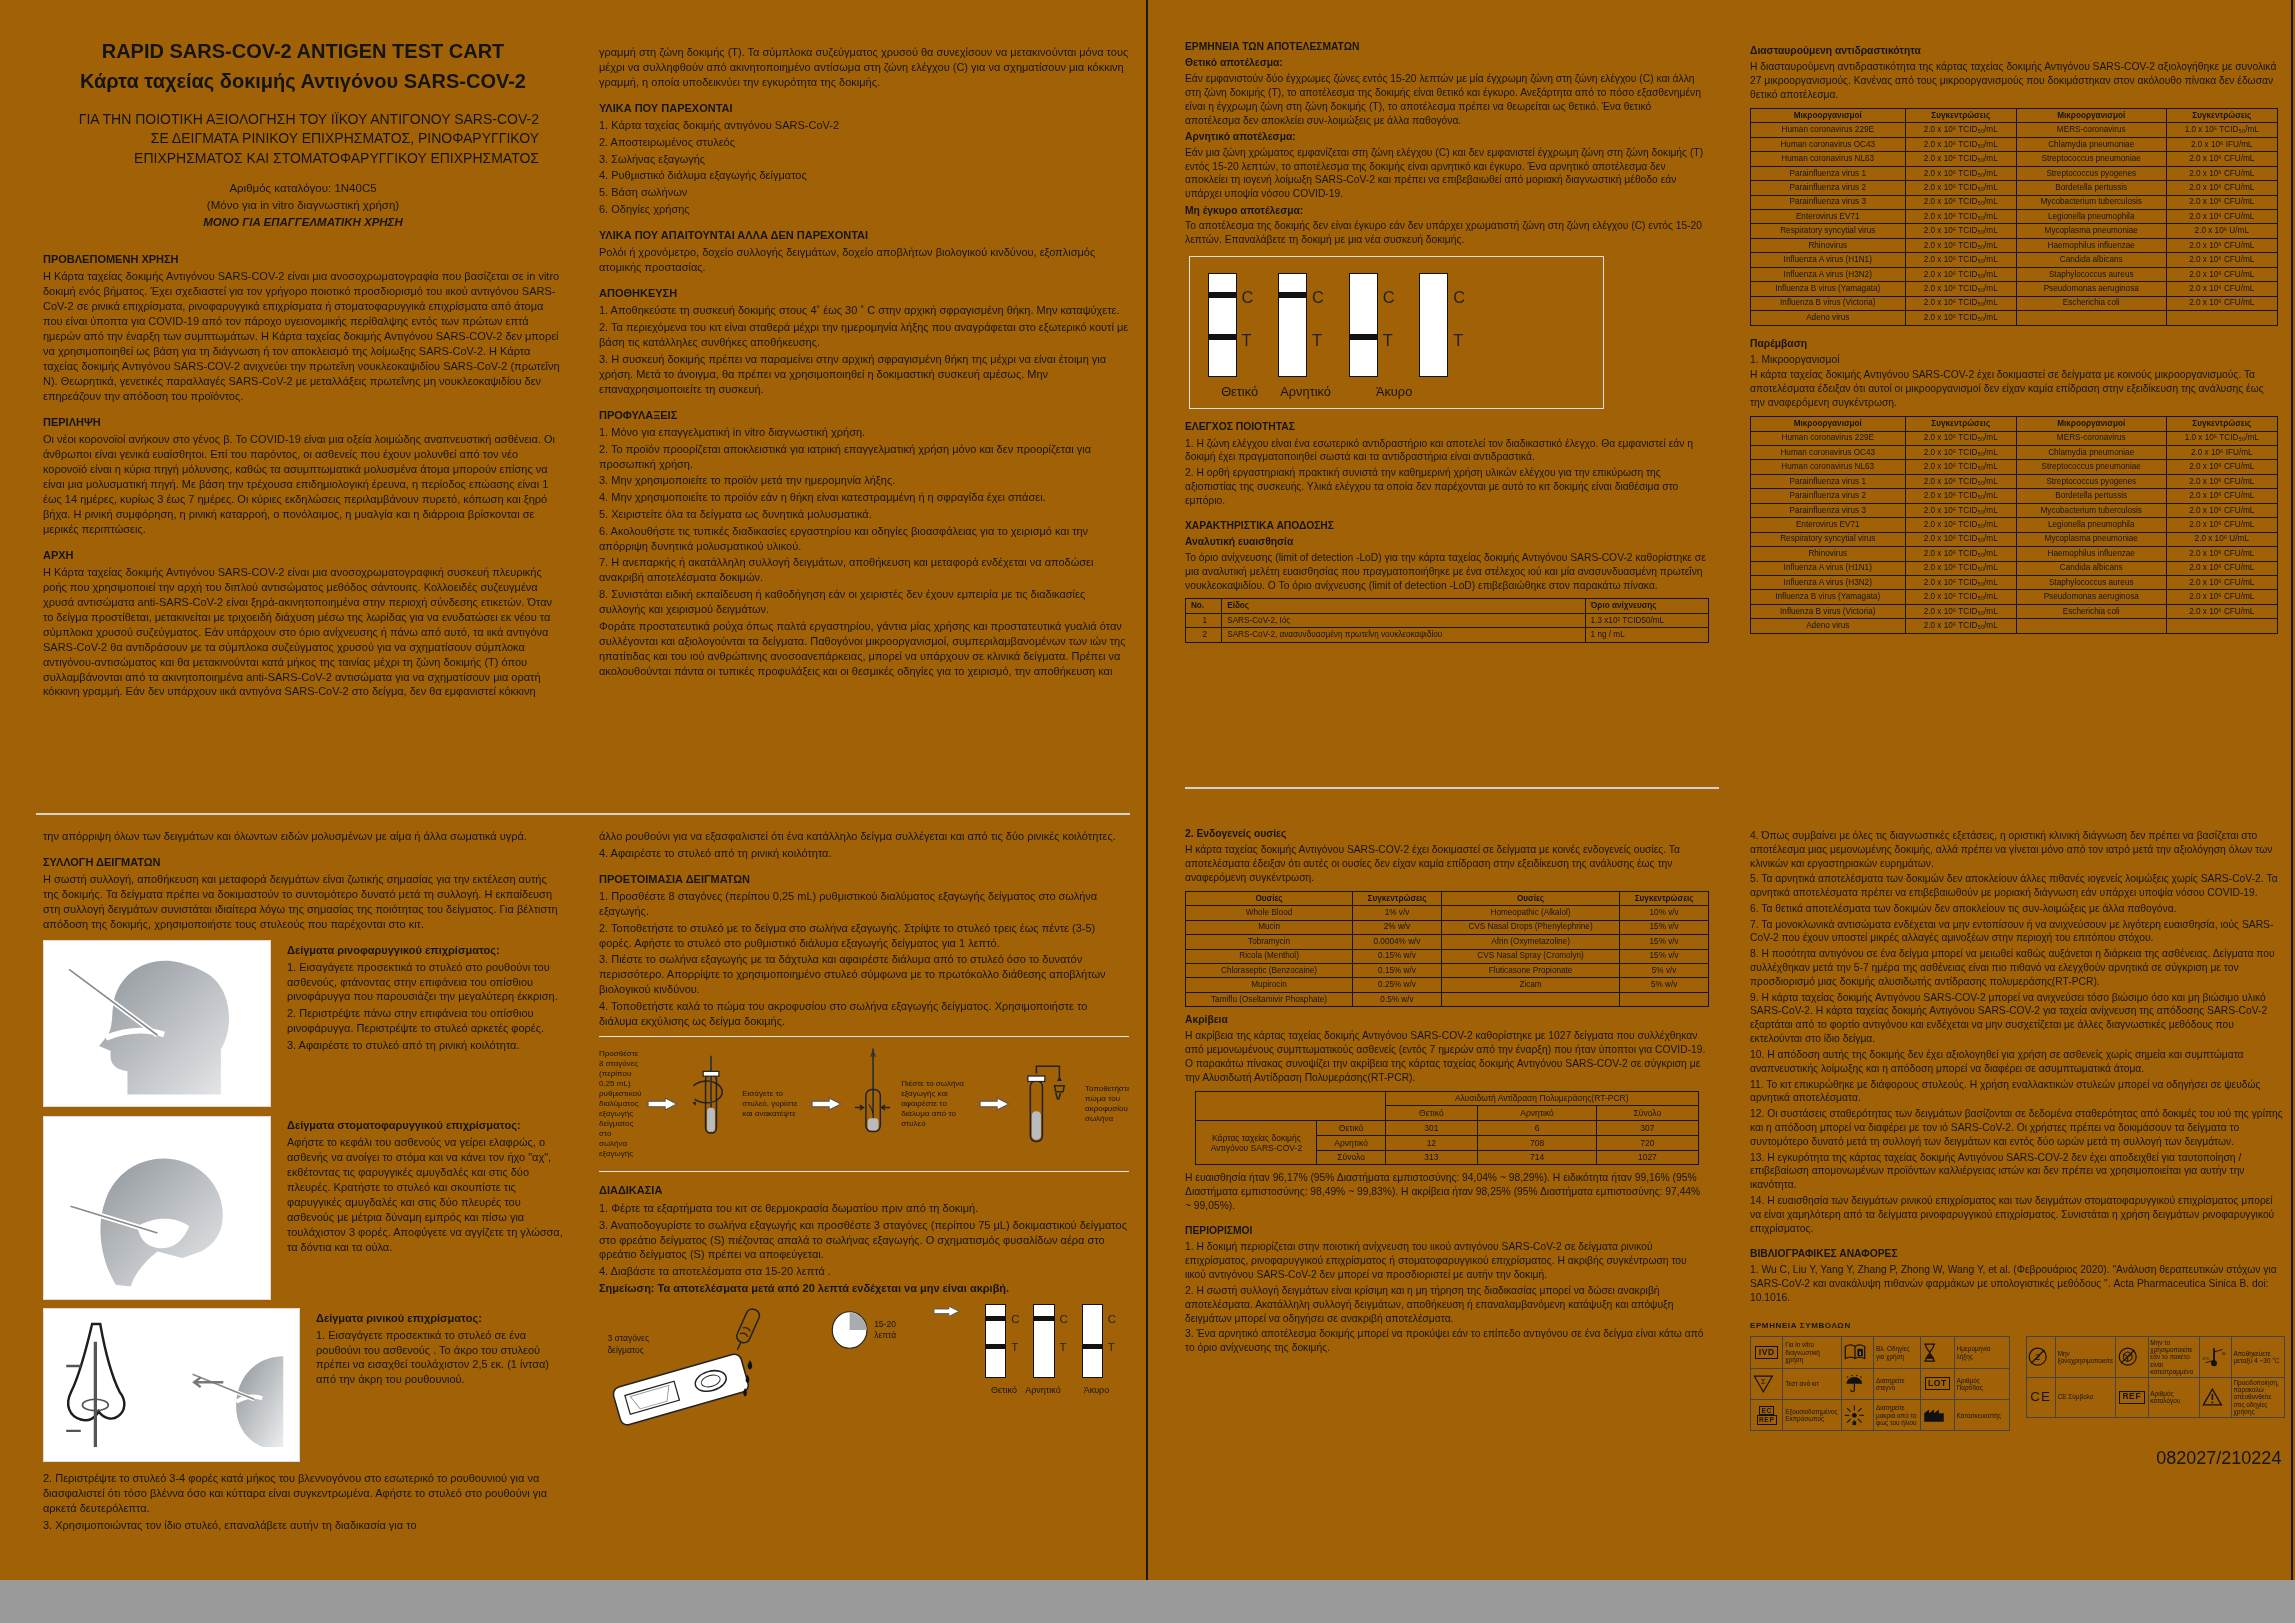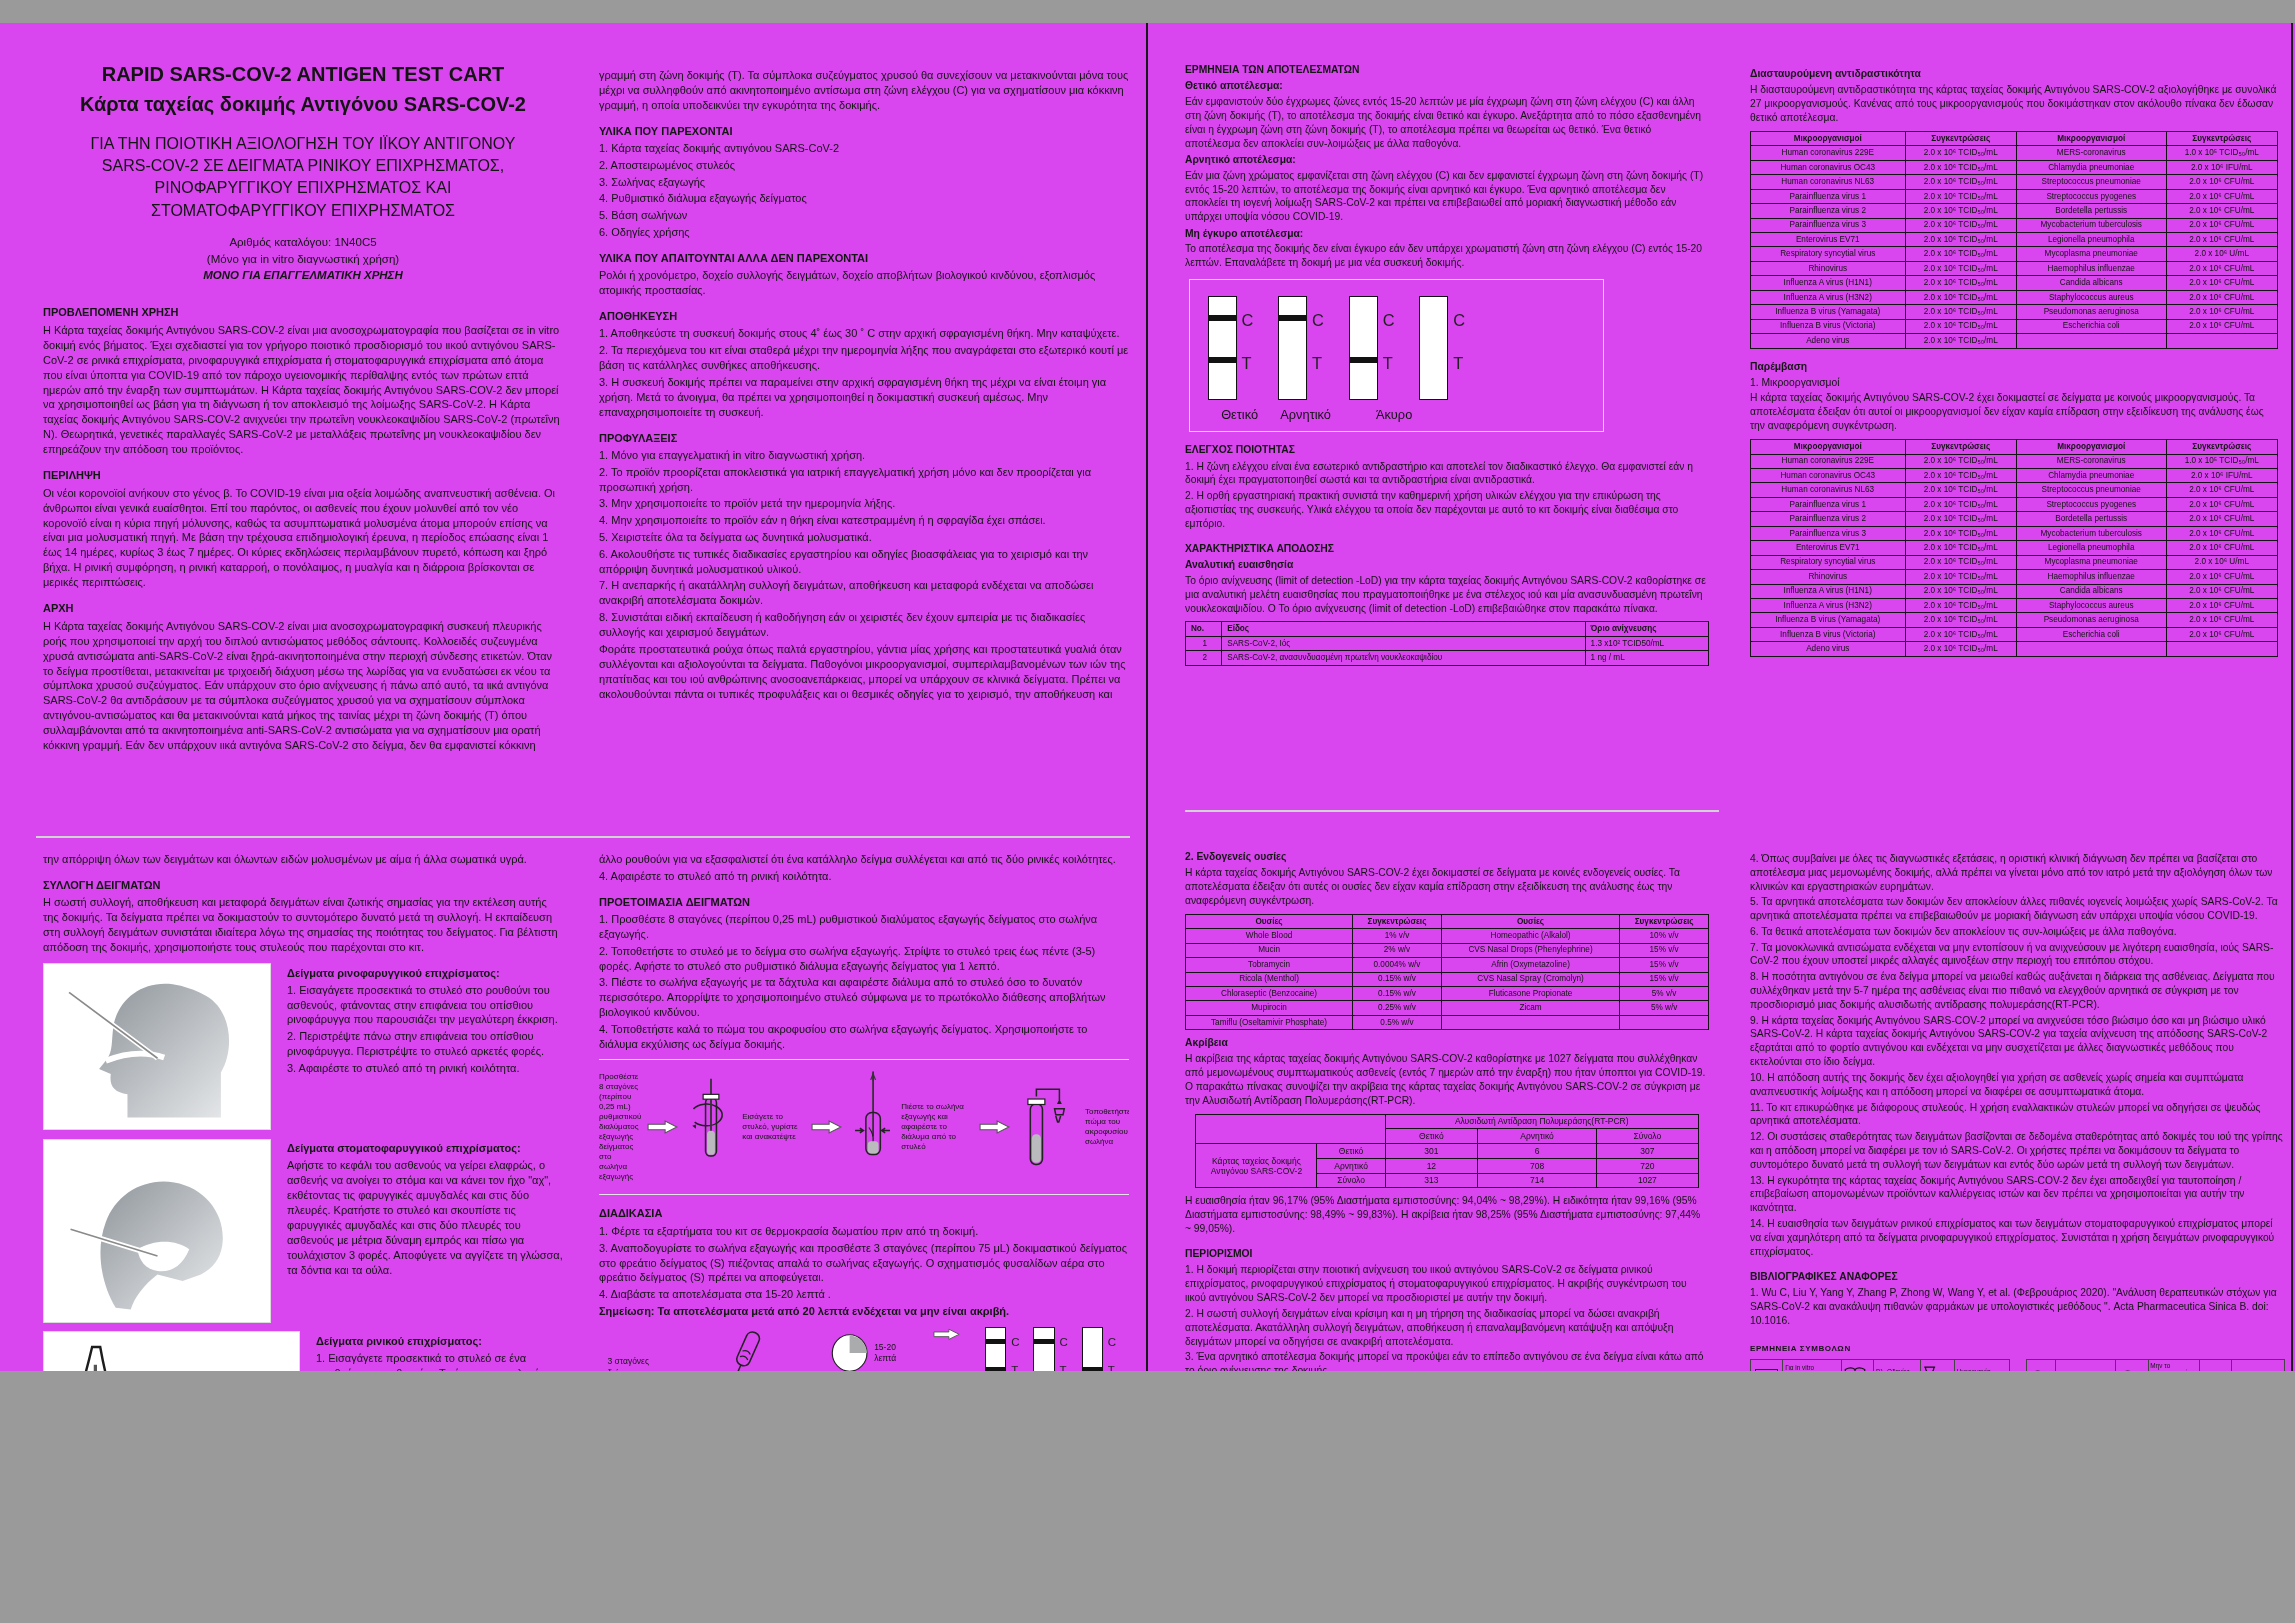--- a/index.html
+++ b/index.html
@@ -1,35 +1,35 @@
 <!DOCTYPE html>
 <html style="font-size:9.7px"><head>
 <meta charset="utf-8">
 <style>
   html,body{margin:0;padding:0;background:#9a9a9a;}
-  .sheet{position:relative;width:2295px;height:1348px;background:#d946ef;
-         font-family:"Liberation Sans","DejaVu Sans",sans-serif;color:#141414;overflow:hidden;margin-top:23px;}
+  .sheet{position:relative;width:2295px;height:1580px;background:#a16207;
+         font-family:"Liberation Sans","DejaVu Sans",sans-serif;color:#141414;overflow:hidden;}
   .vdiv{position:absolute;left:1146px;top:0;width:1.8px;height:1623px;background:#1a1a1a;}
   .redge{position:absolute;left:2291px;top:0;width:1.8px;height:1623px;background:#1a1a1a;}
   .hrule-l{position:absolute;left:36px;top:813px;width:1094px;height:2.4px;background:#d2d2d2;}
   .hrule-r{position:absolute;left:1185px;top:787px;width:534px;height:2.4px;background:#d2d2d2;}
   .col{position:absolute;overflow:hidden;}
   .lcol{font-size:11px;line-height:1.36;}
   .rcol{font-size:10.3px;line-height:1.35;}
   #l1t{left:43px;top:34px;width:520px;height:775px;}
   #l2t{left:599px;top:43px;width:530px;height:767px;}
   #l1b{left:43px;top:827px;width:520px;height:791px;}
   #l2b{left:599px;top:827px;width:530px;height:791px;}
   #r1t{left:1185px;top:29px;width:524px;height:754px;}
   #r2t{left:1750px;top:33px;width:528px;height:749px;}
   #r1b{left:1185px;top:825px;width:524px;height:790px;}
   #r2b{left:1750px;top:827px;width:535px;height:790px;}
   .blk{margin:1.8px 0;}
   .b-t1{font-size:20px;font-weight:bold;text-align:center;margin:4.9px 0;line-height:1.25;}
-  .b-pc{text-align:center;font-size:16px;margin:2.4px 24px;line-height:1.4;}
+  .b-pc{text-align:right;font-size:14px;margin:2.4px 24px;line-height:1.4;}
   .b-pcs{text-align:center;font-size:11.5px;margin:1.2px 0;}
   .b-pcb{text-align:center;font-size:11.5px;font-weight:bold;font-style:italic;margin:1.2px 0;}
   .b-h{font-weight:bold;margin:11px 0 2.4px;}
   .b-hb{font-weight:bold;margin:2.4px 0 1.2px;}
   .b-p{margin:1.8px 0;}
   .b-pb{font-weight:bold;margin:1.8px 0;}
   .b-gap{height:8.5px;}
   
   .datatable{border-collapse:collapse;margin:6px auto;font-size:8.2px;line-height:1.2;
              text-align:center;width:100%;padding-left:40px;}

